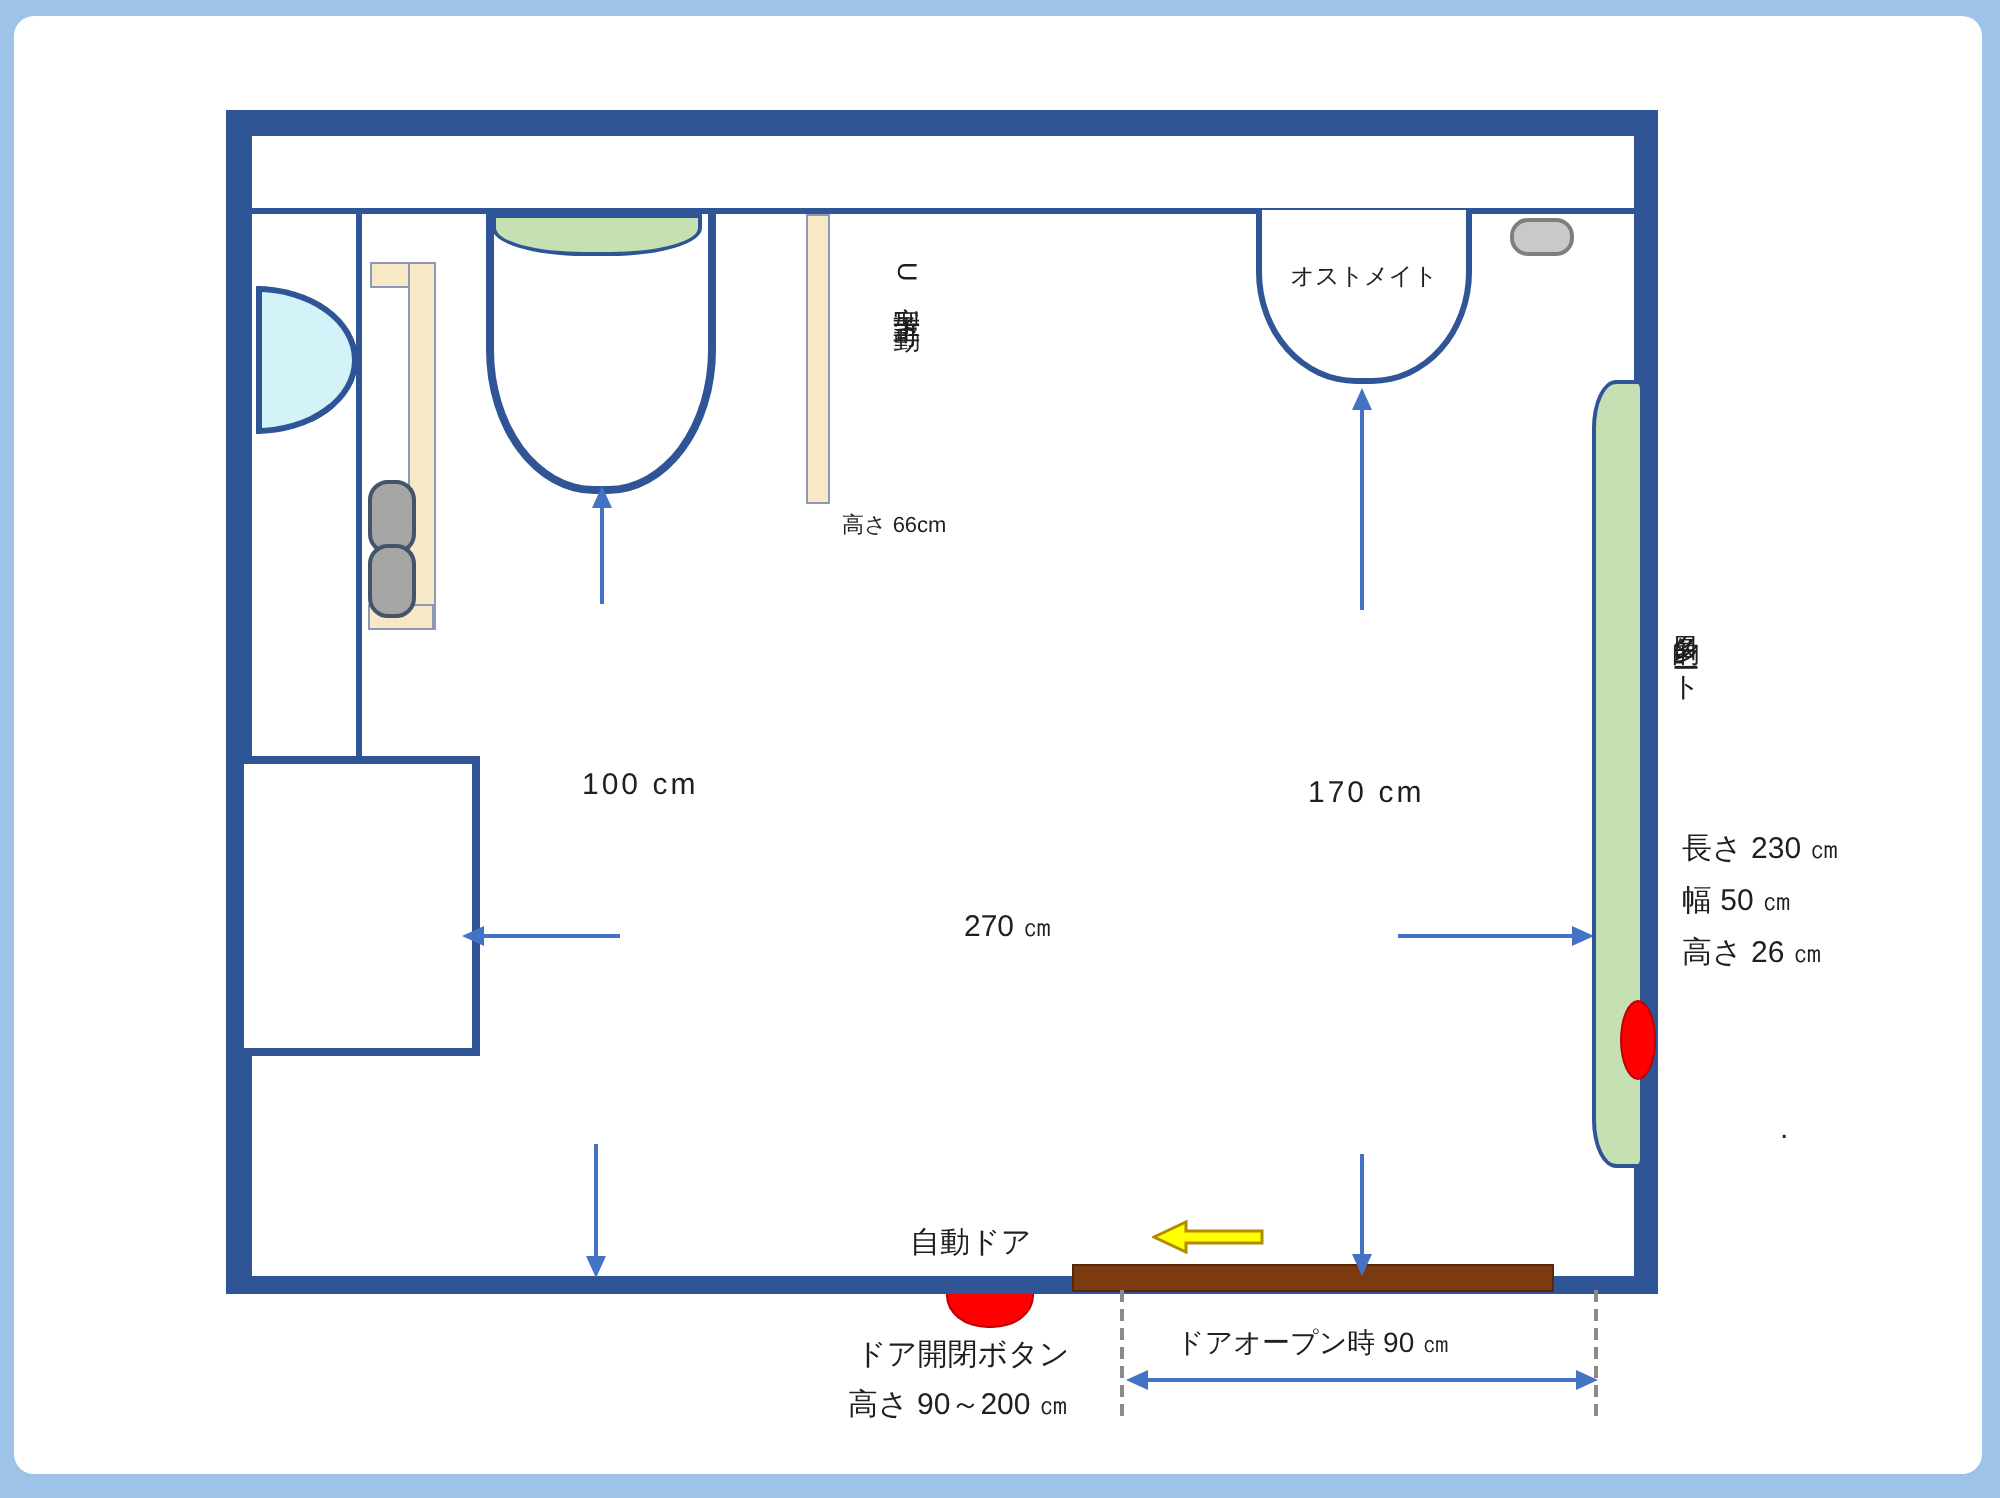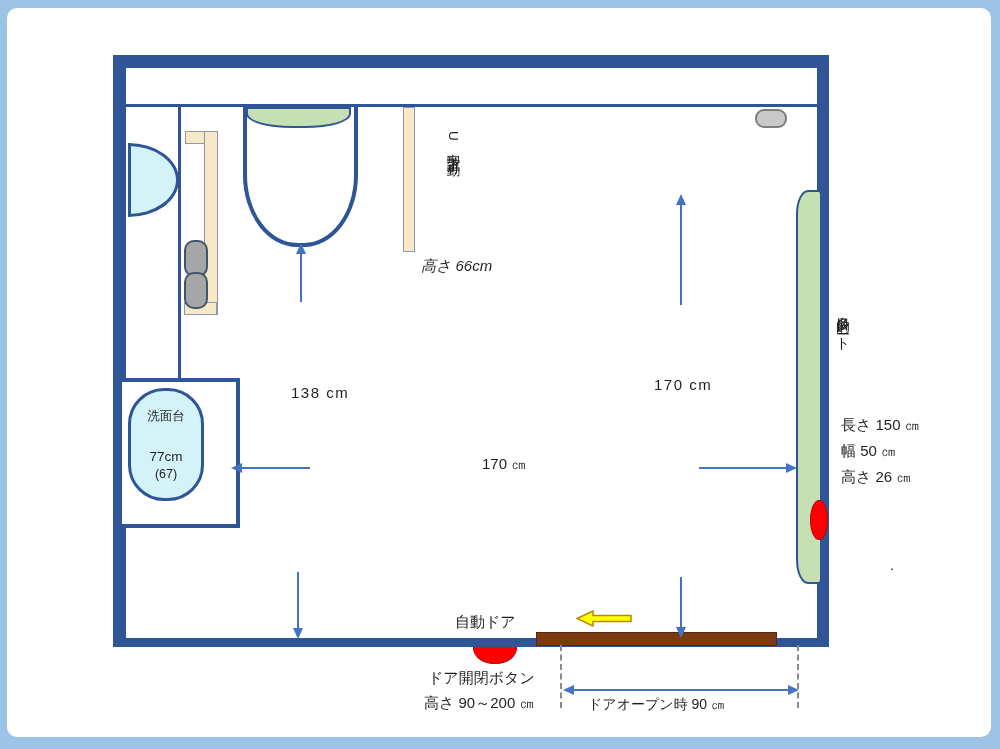--- a/index.html
+++ b/index.html
@@ -44,44 +44,42 @@
   <div class="abs cream" style="left:204px;top:131px;width:12px;height:182px;"></div>
   <div class="abs cream" style="left:184px;top:302px;width:31px;height:11px;"></div>
   <div class="abs roll" style="left:184px;top:240px;width:20px;height:33px;"></div>
   <div class="abs roll" style="left:184px;top:272px;width:20px;height:33px;"></div>
 
   <div class="abs" style="left:243px;top:107px;width:107px;height:136px;background:#fff;border:4px solid var(--c-wall);border-top:none;border-radius:0 0 54px 54px / 0 0 72px 72px;z-index:2;"></div>
   <div class="abs" style="left:246px;top:107px;width:101px;height:17px;background:var(--c-fixture_green);border:2px solid var(--c-wall);border-radius:0 0 46px 46px / 0 0 14px 14px;z-index:3;"></div>
 
   <div class="abs cream" style="left:403px;top:107px;width:10px;height:143px;"></div>
   <div class="abs vtext lbl" style="left:444px;top:131px;font-size:13.5px;letter-spacing:2px;">U字型上下可動</div>
-  <div class="abs lbl" style="left:421px;top:257px;font-size:15px;font-style:italic;">高さ 66cm</div>
+  <div class="abs lbl" style="left:421px;top:257px;font-size:11px;">高さ 66cm</div>
 
+  <div class="abs" style="left:628px;top:105px;width:102px;height:84px;background:#fff;border:3px solid var(--c-wall);border-top:none;border-radius:0 0 50px 50px / 0 0 56px 56px;z-index:2;">
+    <div class="lbl" style="text-align:center;padding-top:26px;font-size:12px;">オストメイト</div>
+  </div>
   <div class="abs" style="left:755px;top:109px;width:28px;height:15px;background:#C9C9C9;border:2px solid #7F7F7F;border-radius:9px;z-index:2;"></div>
 
   <div class="abs" style="left:796px;top:190px;width:22px;height:390px;background:var(--c-fixture_green);border:2px solid var(--c-wall);border-radius:12px 3px 3px 12px / 24px 5px 5px 24px;z-index:2;"></div>
   <div class="abs" style="left:810px;top:500px;width:16px;height:38px;background:var(--c-button_red);border:1px solid #C00000;border-radius:50%;z-index:3;"></div>
   <div class="abs vtext lbl" style="left:834px;top:306px;font-size:14px;letter-spacing:1px;">多目的シート</div>
   <div class="abs lbl" style="left:841px;top:412px;font-size:15px;line-height:26px;">
-    <div>長さ 150 ㎝</div>
+    <div>長さ 230 ㎝</div>
     <div>幅 50 ㎝</div>
     <div>高さ 26 ㎝</div>
   </div>
   <div class="abs lbl" style="left:890px;top:556px;font-size:15px;">.</div>
 
   <div class="abs" style="left:118px;top:378px;width:114px;height:142px;background:#fff;border:4px solid var(--c-wall);z-index:2;"></div>
-  <div class="abs" style="left:128px;top:388px;width:70px;height:107px;background:var(--c-fixture_cyan);border:3px solid var(--c-wall);border-radius:36px;z-index:3;text-align:center;">
-    <div class="lbl" style="position:relative;margin-top:18px;font-size:12.5px;">洗面台</div>
-    <div class="lbl" style="position:relative;margin-top:24px;font-size:13.5px;">77cm</div>
-    <div class="lbl" style="position:relative;margin-top:1px;font-size:12.5px;">(67)</div>
-  </div>
 
-  <div class="abs lbl" style="left:291px;top:384px;font-size:15px;letter-spacing:1.5px;">138 cm</div>
-  <div class="abs lbl" style="left:654px;top:376px;font-size:15px;letter-spacing:1.5px;">170 cm</div>
-  <div class="abs lbl" style="left:482px;top:455px;font-size:15px;">170 ㎝</div>
+  <div class="abs lbl" style="left:291px;top:384px;font-size:15px;letter-spacing:1.5px;">100 cm</div>
+  <div class="abs lbl" style="left:654px;top:388px;font-size:15px;letter-spacing:1.5px;">170 cm</div>
+  <div class="abs lbl" style="left:482px;top:455px;font-size:15px;">270 ㎝</div>
 
   <div class="abs aline" style="left:300px;top:253px;width:2px;height:49px;"></div>
   <div class="abs ahead h-up" style="left:296px;top:243px;"></div>
 
   <div class="abs aline" style="left:680px;top:204px;width:2px;height:101px;"></div>
   <div class="abs ahead h-up" style="left:676px;top:194px;"></div>
 
   <div class="abs aline" style="left:241px;top:467px;width:69px;height:2px;"></div>
   <div class="abs ahead h-left" style="left:231px;top:463px;"></div>
 
@@ -97,20 +95,20 @@
   <div class="abs lbl" style="left:455px;top:613px;font-size:15px;">自動ドア</div>
   <svg class="abs" style="left:576px;top:610px;z-index:5;" width="56" height="17" viewBox="0 0 56 17">
     <polygon points="1,8.5 17,1 17,5.5 55,5.5 55,11.5 17,11.5 17,16" fill="var(--c-arrow_yellow)" stroke="#B08C00" stroke-width="1.5"></polygon>
   </svg>
   <div class="abs" style="left:536px;top:632px;width:239px;height:12px;background:var(--c-door_brown);border:1px solid #59280A;z-index:3;"></div>
   <div class="abs" style="left:473px;top:647px;width:42px;height:16px;background:var(--c-button_red);border:1px solid #C00000;border-top:none;border-radius:0 0 21px 21px / 0 0 16px 16px;z-index:3;"></div>
 
   <div class="abs dashv" style="left:560px;top:645px;height:63px;"></div>
   <div class="abs dashv" style="left:797px;top:645px;height:63px;"></div>
 
-  <div class="abs lbl" style="left:588px;top:663px;font-size:14px;margin-top:33px;">ドアオープン時 90 ㎝</div>
+  <div class="abs lbl" style="left:588px;top:663px;font-size:14px;">ドアオープン時 90 ㎝</div>
   <div class="abs aline" style="left:574px;top:689px;width:216px;height:2px;"></div>
   <div class="abs ahead h-left" style="left:563px;top:685px;"></div>
   <div class="abs ahead h-right" style="left:788px;top:685px;"></div>
 
   <div class="abs lbl" style="left:428px;top:669px;font-size:15px;font-family:Liberation Serif, serif;">ドア開閉ボタン</div>
   <div class="abs lbl" style="left:424px;top:694px;font-size:15px;">高さ 90～200 ㎝</div>
 </div>
 
 </body></html>

